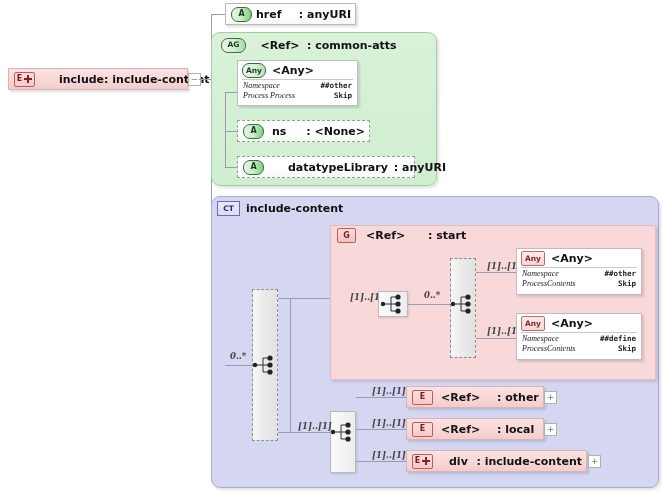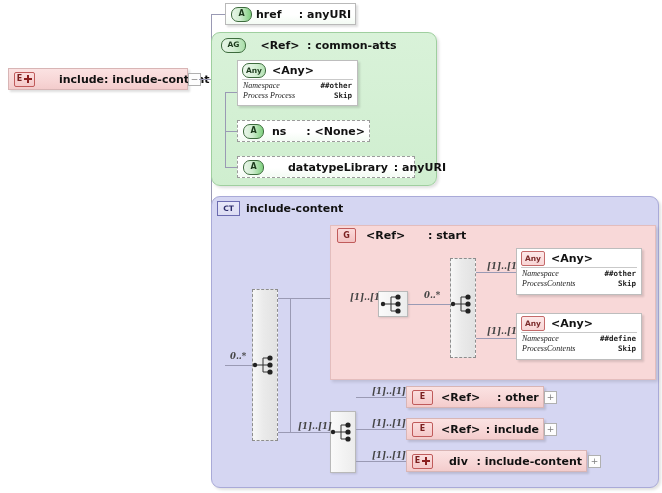--- a/index.html
+++ b/index.html
@@ -345,21 +345,21 @@
 </div>
 <div class="expander" style="left:544px;top:391px;">
   <span>+</span>
 </div>
 
 <div class="node elem" style="left:406px;top:418px;width:138px;height:22px;">
   <span class="ic ic-e">
     <span>E</span>
   </span>
   <span class="nm" style="margin-left:8px;width:56px;">&lt;Ref&gt;</span>
-  <span class="tp">: include</span>
+  <span class="tp">: local</span>
 </div>
 <div class="expander" style="left:544px;top:423px;">
   <span>+</span>
 </div>
 
 <div class="node elem" style="left:406px;top:450px;width:181px;height:22px;">
   <span class="ic ic-e">
     <span>E</span>
       <span class="plusglyph"></span>
   </span>

